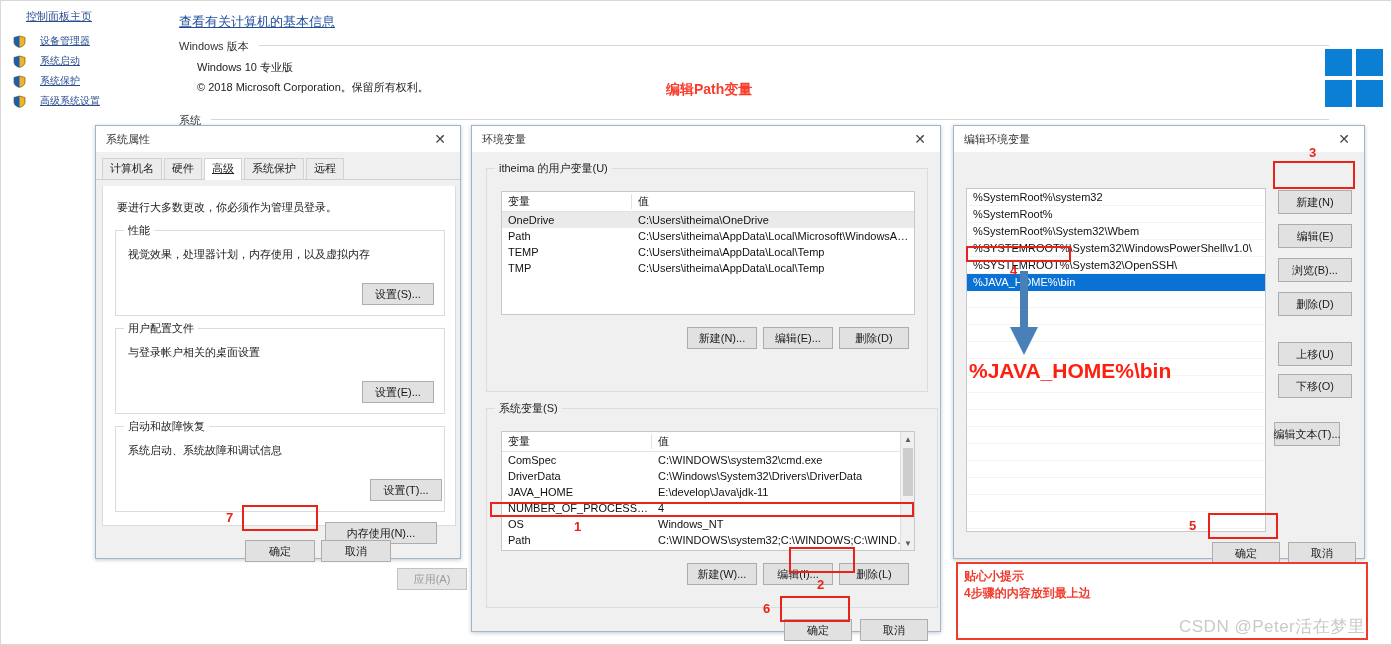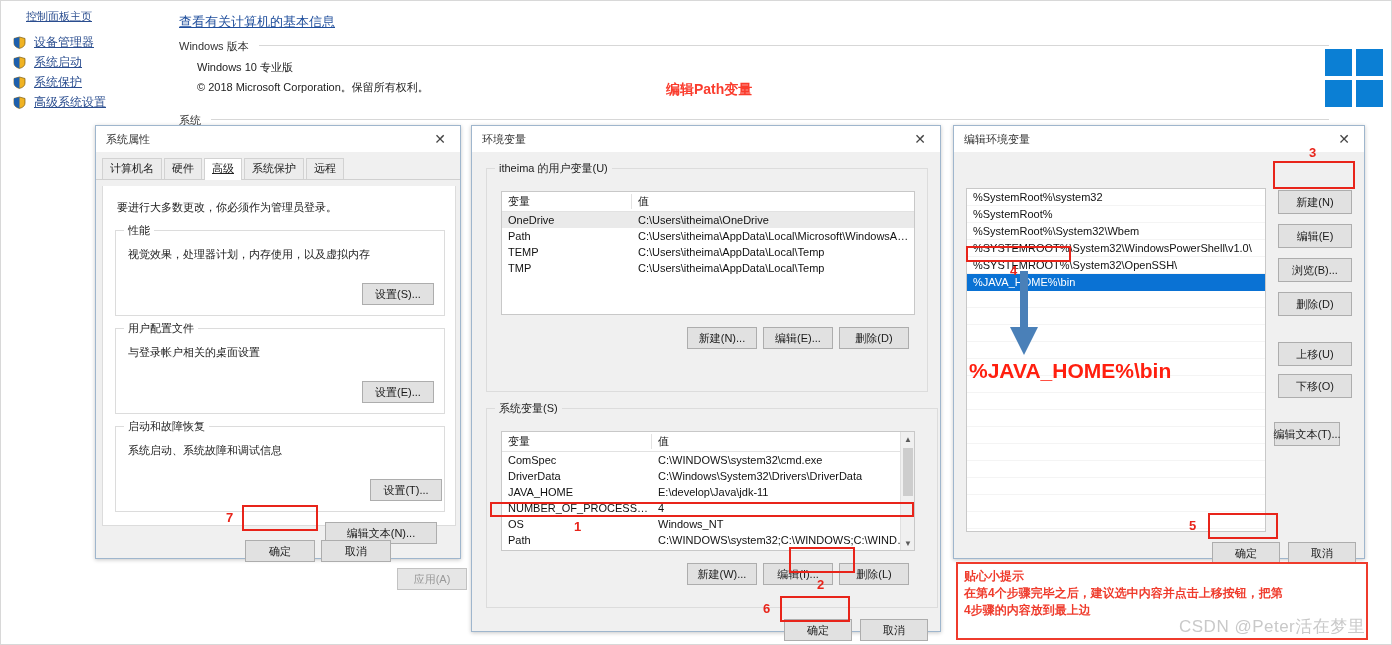--- a/index.html
+++ b/index.html
@@ -19,22 +19,22 @@
 
   
   .cp-sidebar { position: absolute; left: 0; top: 0; width: 160px; height: 645px; }
   .cp-home {
     position: absolute; left: 25px; top: 8px;
     font-size: 11px; color: #2a4d8f; text-decoration: underline;
     white-space: nowrap;
   }
   .cp-item {
     position: absolute; left: 12px;
-    display: flex; align-items: center; gap: 8px;
-    font-size: 12px; color: #2a4d8f; white-space: nowrap; font-family: Liberation Serif, serif;
+    display: flex; align-items: center; gap: 14px;
+    font-size: 10px; color: #2a4d8f; white-space: nowrap; font-family: Liberation Serif, serif;
   }
   .cp-item .lbl { text-decoration: underline; }
   .shield {
     width: 13px; height: 13px; flex: 0 0 13px;
     position: relative;
   }
   .shield svg { display: block; }
 
   .cp-title {
     position: absolute; left: 178px; top: 12px;
@@ -295,21 +295,21 @@
           <div class="static" style="left:12px; top:16px;">视觉效果，处理器计划，内存使用，以及虚拟内存</div>
           <div class="btn" style="right:10px; bottom:10px; width:72px; height:22px;">设置(S)...</div>
         </div>
 
         <div class="gbox" style="left:12px; top:240px; width:330px; height:86px;">
           <div class="gtitle">启动和故障恢复</div>
           <div class="static" style="left:12px; top:16px;">系统启动、系统故障和调试信息</div>
           <div class="btn" style="right:2px; bottom:10px; width:72px; height:22px;">设置(T)...</div>
         </div>
 
-        <div class="btn" style="left:222px; top:336px; width:112px; height:22px;">编辑文本(N)...</div>
+        <div class="btn" style="left:222px; top:336px; width:112px; height:22px;">内存使用(N)...</div>
       </div>
 
       <div class="btn" style="left:149px; top:382px; width:70px; height:22px;">确定</div>
       <div class="btn" style="left:225px; top:382px; width:70px; height:22px;">取消</div>
       <div class="btn disabled" style="left:301px; top:382px; width:70px; height:22px;">应用(A)</div>
     </div>
   </div>
 
   <div class="redbox" style="left:241px; top:504px; width:76px; height:26px;"></div>
   <div class="step-num" style="left:225px; top:509px;">7</div>
@@ -471,19 +471,18 @@
     <polygon points="4,58 32,58 18,86" fill="#4a80b8"></polygon>
   </svg>
 
   <div class="big-red" style="left:968px; top:358px;">%JAVA_HOME%\bin</div>
 
   <div class="redbox" style="left:1207px; top:512px; width:70px; height:26px;"></div>
   <div class="step-num" style="left:1188px; top:517px;">5</div>
 
   <div class="tipbox" style="left:955px; top:561px; width:412px; height:78px;">
     <div class="tl">贴心小提示</div>
-    <div class="tl">在第4个步骤完毕之后，建议选中内容并点击上移按钮，把第</div>
     <div class="tl">4步骤的内容放到最上边</div>
   </div>
 
   <div class="watermark" style="left:1178px; top:614px;">CSDN @Peter活在梦里</div>
 
 </div>
 
 </body></html>

